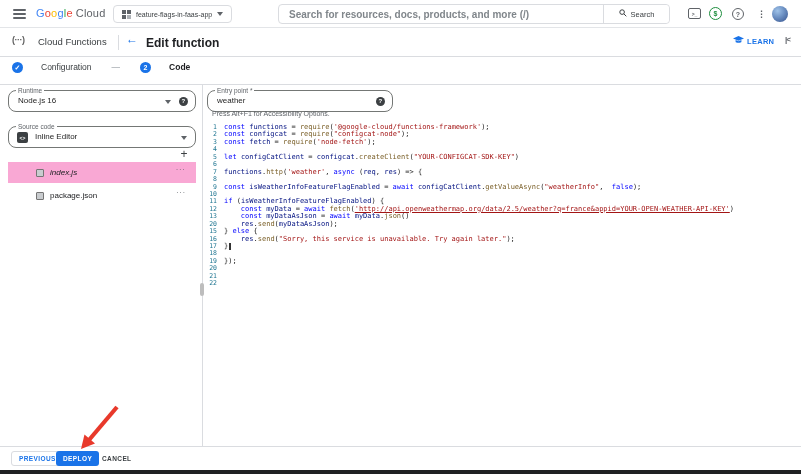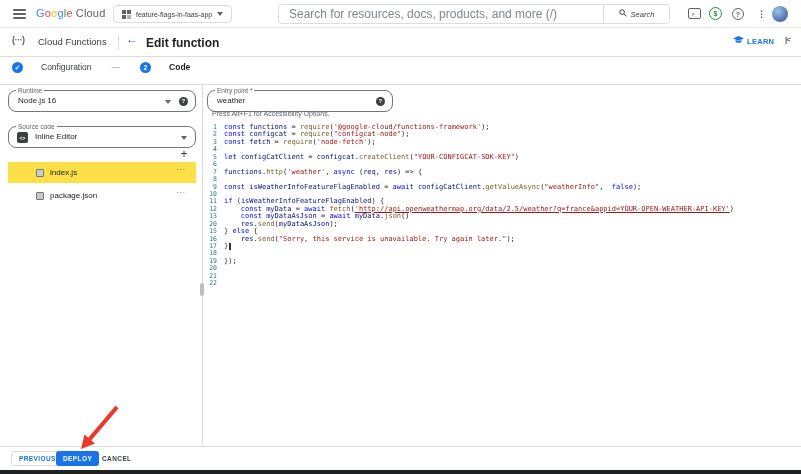--- a/index.html
+++ b/index.html
@@ -11,24 +11,24 @@
   .topbar{position:absolute;left:0;top:0;width:801px;height:28px;background:#fff;border-bottom:1px solid #e3e5e8;}
   .hamburger{position:absolute;left:13px;top:9px;width:13px;height:10px;display:flex;flex-direction:column;justify-content:space-between;cursor:pointer;}
   .hamburger span{display:block;height:1.6px;background:#5f6368;border-radius:1px;}
   .logo{position:absolute;left:36px;top:7px;font-size:11px;font-weight:500;letter-spacing:.2px;display:flex;gap:3px;}
   .logo-cloud{color:#5f6368;}
   .project-pill{position:absolute;left:113px;top:5px;height:18px;display:flex;align-items:center;gap:5px;
                 padding:0 8px;border:1px solid #dadce0;border-radius:4px;background:#fff;font-family:inherit;cursor:pointer;}
   .proj-name{font-size:7px;color:#3c4043;font-weight:500;white-space:nowrap;}
   .caret{width:0;height:0;border-left:3px solid transparent;border-right:3px solid transparent;border-top:4px solid #5f6368;}
   .searchbar{position:absolute;left:278px;top:4px;width:392px;height:20px;border:1px solid #dadce0;border-radius:4px;display:flex;background:#fff;}
-  .search-input{flex:1;border:0;outline:none;padding:0 10px;font-size:12px;color:#202124;background:transparent;font-family:inherit;}
+  .search-input{flex:1;border:0;outline:none;padding:0 10px;font-size:10px;color:#202124;background:transparent;font-family:inherit;font-weight:bold;}
   .search-input::placeholder{color:#80868b;}
   .search-btn{width:66px;border:0;border-left:1px solid #dadce0;background:#fff;display:flex;align-items:center;justify-content:center;gap:4px;
-              font-size:7.5px;font-weight:500;color:#3c4043;border-radius:0 4px 4px 0;cursor:pointer;font-family:inherit;font-style:italic;}
+              font-size:7.5px;font-weight:500;color:#3c4043;border-radius:0 4px 4px 0;cursor:pointer;font-family:inherit;}
   .shell-icon{position:absolute;left:688px;top:8px;width:13px;height:11px;border:1.2px solid #5f6368;border-radius:2px;
               font-size:5px;color:#5f6368;display:flex;align-items:center;justify-content:center;font-weight:700;cursor:pointer;}
   .trial-icon{position:absolute;left:709px;top:7px;width:13px;height:13px;border:1.4px solid #1e8e3e;border-radius:50%;
               color:#1e8e3e;font-size:7px;font-weight:700;display:flex;align-items:center;justify-content:center;cursor:pointer;}
   .help-icon{position:absolute;left:732px;top:8px;width:12px;height:12px;border:1.2px solid #5f6368;border-radius:50%;
              color:#5f6368;font-size:7px;font-weight:700;display:flex;align-items:center;justify-content:center;cursor:pointer;}
   .dots-icon{position:absolute;left:757px;top:7px;font-size:9px;color:#5f6368;font-weight:700;cursor:pointer;line-height:14px;}
   .avatar{position:absolute;left:772px;top:6px;width:16px;height:16px;border-radius:50%;cursor:pointer;
           background:radial-gradient(circle at 35% 30%,#9fc2e8 0%,#6b8fc2 45%,#33508a 100%);}
 
@@ -58,21 +58,21 @@
   .mfield .fhelp{position:absolute;right:7px;top:5.5px;width:9.5px;height:9.5px;border-radius:50%;background:#3c4043;color:#fff;
                  font-size:6px;font-weight:700;display:flex;align-items:center;justify-content:center;cursor:pointer;}
   .code-chip{position:absolute;left:8px;top:5px;width:11px;height:11px;border-radius:2px;background:#3c4043;color:#fff;
              font-size:5px;font-weight:700;display:flex;align-items:center;justify-content:center;}
   .src-value{left:26px !important;}
 
   
   .add-file{position:absolute;left:176px;top:146px;width:16px;height:16px;border:0;background:transparent;
             font-size:12px;color:#3c4043;cursor:pointer;line-height:14px;padding:0;font-family:inherit;}
   .file-row{position:absolute;left:8px;width:188px;height:21px;display:flex;align-items:center;gap:6px;padding-left:28px;cursor:pointer;border-radius:0;}
-  .file-row.selected{background:#fde047;}
+  .file-row.selected{background:#f9a8d4;font-style:italic;}
   .file-icon{width:8px;height:8px;border:1.6px solid #757575;background:#c9cccf;border-radius:1px;flex:none;}
   .file-name{font-size:8px;color:#202124;}
   .file-menu{position:absolute;right:10px;top:1px;font-size:8px;color:#5f6368;letter-spacing:1px;cursor:pointer;}
 
   .vdiv{position:absolute;left:202px;top:85px;width:1px;height:361px;background:#dadce0;}
   .vdiv-handle{position:absolute;left:200px;top:283px;width:4px;height:13px;background:#bdbdbd;border-radius:2px;cursor:col-resize;}
 
   
   .a11y-hint{position:absolute;left:212px;top:110px;font-size:7px;color:#5f6368;}
   .code-area{position:absolute;left:204px;top:124px;width:590px;font-family:"DejaVu Sans Mono",monospace;font-size:7px;}

